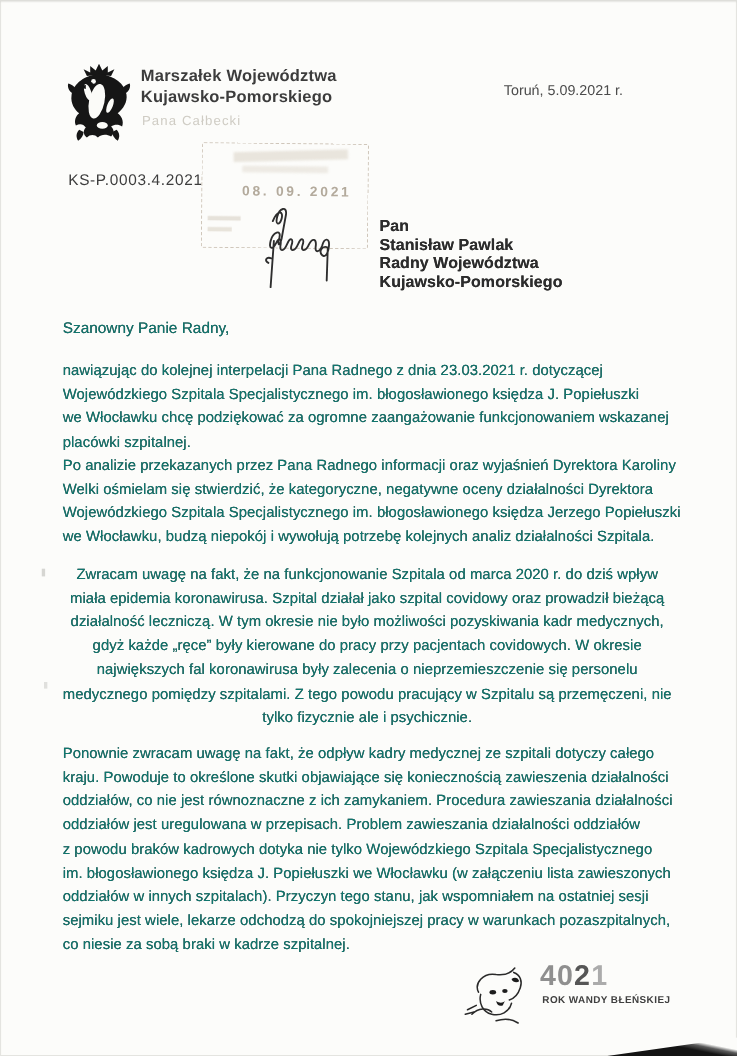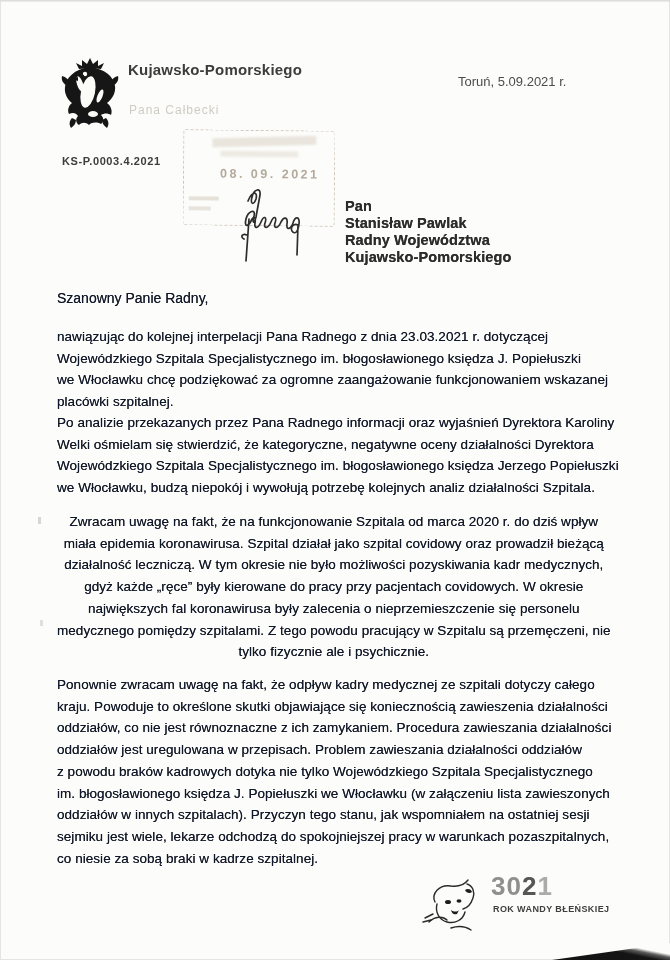--- a/index.html
+++ b/index.html
@@ -6,26 +6,26 @@
   .page{
     position:relative;
     width:670px;height:960px;
     background:#fcfcfa;
     overflow:hidden;
     font-family:"Liberation Sans", sans-serif;
     color:#232323;
     box-shadow:inset 0 0 0 1px #e4e4e0;
   }
   .abs{position:absolute;}
-  .ink{color:#0f172a;text-shadow:0 0 .4px rgba(30,30,30,.85);}
+  .ink{color:#0f766e;text-shadow:0 0 .4px rgba(30,30,30,.85);}
   
   .sender{left:128px;top:60px;font-size:15px;line-height:19px;font-weight:bold;color:#3c3c3c;letter-spacing:.2px;}
   .sender-faint{left:129px;top:103px;font-size:12px;color:#cfccc4;letter-spacing:1px;}
   .place-date{left:458px;top:74px;font-size:13px;color:#4c4c4c;}
-  .refno{left:62px;top:155px;font-size:11px;color:#3d3d3d;letter-spacing:.6px;font-weight:bold;text-shadow:none;}
+  .refno{left:62px;top:155px;font-size:14px;color:#3d3d3d;letter-spacing:.6px;font-weight:normal;text-shadow:none;}
   
   .stamp{
     left:183px;top:130px;width:150px;height:94px;
     border:1.5px dashed #cfc6ba;border-radius:2px;
     transform:rotate(.6deg);
   }
   .stamp-blur1{position:absolute;left:28px;top:6px;width:104px;height:9px;background:#ddd6ca;opacity:.6;filter:blur(1px);transform:rotate(-2deg);}
   .stamp-blur2{position:absolute;left:36px;top:20px;width:78px;height:6px;background:#e2dcd2;opacity:.55;filter:blur(1px);}
   .stamp-date{position:absolute;left:36px;top:36px;font-size:12.5px;color:#b3aa9c;letter-spacing:2.5px;font-weight:bold;white-space:nowrap;}
   .stamp-mini1{position:absolute;left:5px;top:66px;width:30px;height:4px;background:#ded8cd;opacity:.7;filter:blur(.6px);}
@@ -75,20 +75,21 @@
       <circle cx="25" cy="18" r="2.2"></circle>
       <ellipse cx="33" cy="58" rx="5" ry="3"></ellipse>
     </g>
     <g fill="#161616">
       <circle cx="23" cy="20" r="1.2"></circle>
       <path d="M18 21 L12 23 L18 25 Z"></path>
     </g>
   </svg>
 
   <div class="abs sender">
+    <div>Marszałek Województwa</div>
     <div>Kujawsko-Pomorskiego</div>
   </div>
   <div class="abs sender-faint">Pana Całbecki</div>
 
   <div class="abs place-date">Toruń, 5.09.2021 r.</div>
 
   <div class="abs refno">KS-P.0003.4.2021</div>
 
   <div class="abs stamp">
     <div class="stamp-blur1"></div>
@@ -149,21 +150,21 @@
       <path d="M30 52 C36 50 44 50 50 54"></path>
     </g>
     <g fill="#1d1d1d">
       <ellipse cx="27" cy="26" rx="3" ry="2"></ellipse>
       <ellipse cx="38" cy="25" rx="2.5" ry="1.8"></ellipse>
       <path d="M30 34 C33 36 36 36 38 34 L36 38 C33 39 31 38 30 34 Z"></path>
       <path d="M44 14 C47 12 50 13 51 16 C49 18 45 17 44 14 Z"></path>
     </g>
   </svg>
 
-  <div class="abs year"><span class="c0">30</span><span class="c1">2</span><span class="c2">1</span></div>
+  <div class="abs year"><span class="c0">40</span><span class="c1">2</span><span class="c2">1</span></div>
   <div class="abs logo-line1">ROK WANDY BŁEŃSKIEJ</div>
   <div class="abs logo-line2">W WOJEWÓDZTWIE</div>
 
   <div class="abs edge-top"></div>
   <div class="abs speck1"></div>
   <div class="abs speck2"></div>
   <div class="abs corner-wedge"></div>
 
 </div>
 

